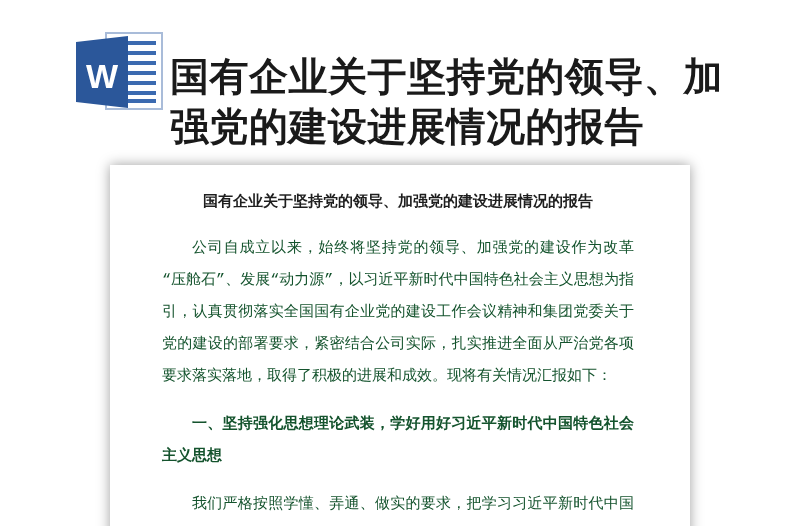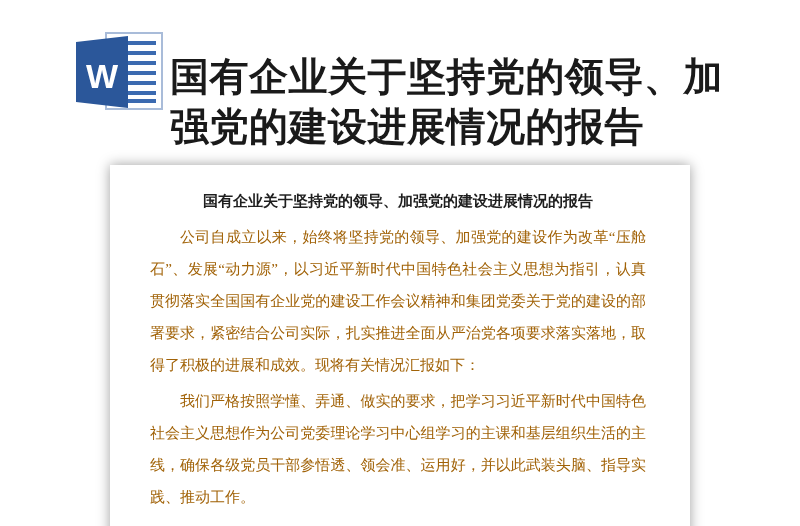--- a/index.html
+++ b/index.html
@@ -49,27 +49,27 @@
   .doc-title {
     margin: 0 0 2px 0;
     text-align: center;
     font-size: 15px;
     line-height: 32px;
     font-weight: bold;
     color: #1e1e1e;
     font-family: "Liberation Serif", "DejaVu Serif", serif;
   }
   .para {
-    margin: 4px;
+    margin: 16px;
     font-size: 15px;
     line-height: 32px;
     text-indent: 2em;
     text-align: justify;
-    color: #a16207;
-    font-family: Liberation Serif, serif;
+    color: #14532d;
+    font-family: Liberation Mono, monospace;
   }
   .para.heading { font-weight: bold; }
 </style>
 </head>
 <body>
 
 <div class="page-header">
   <span class="word-icon">
     <svg width="96" height="84" viewBox="0 0 96 84" xmlns="http://www.w3.org/2000/svg">
 
@@ -89,16 +89,17 @@
     </svg>
   </span>
   <h1 class="site-title">国有企业关于坚持党的领导、加强党的建设进展情况的报告</h1>
 </div>
 
 <div class="doc-viewer">
   <div class="doc-page">
     <p class="doc-title">国有企业关于坚持党的领导、加强党的建设进展情况的报告</p>
     <div>
         <p class="para body">公司自成立以来，始终将坚持党的领导、加强党的建设作为改革“压舱石”、发展“动力源”，以习近平新时代中国特色社会主义思想为指引，认真贯彻落实全国国有企业党的建设工作会议精神和集团党委关于党的建设的部署要求，紧密结合公司实际，扎实推进全面从严治党各项要求落实落地，取得了积极的进展和成效。现将有关情况汇报如下：</p>
+        <p class="para heading">一、坚持强化思想理论武装，学好用好习近平新时代中国特色社会主义思想</p>
         <p class="para body">我们严格按照学懂、弄通、做实的要求，把学习习近平新时代中国特色社会主义思想作为公司党委理论学习中心组学习的主课和基层组织生活的主线，确保各级党员干部参悟透、领会准、运用好，并以此武装头脑、指导实践、推动工作。</p>
       </div>
   </div>
 </div>
 
 </body></html>

